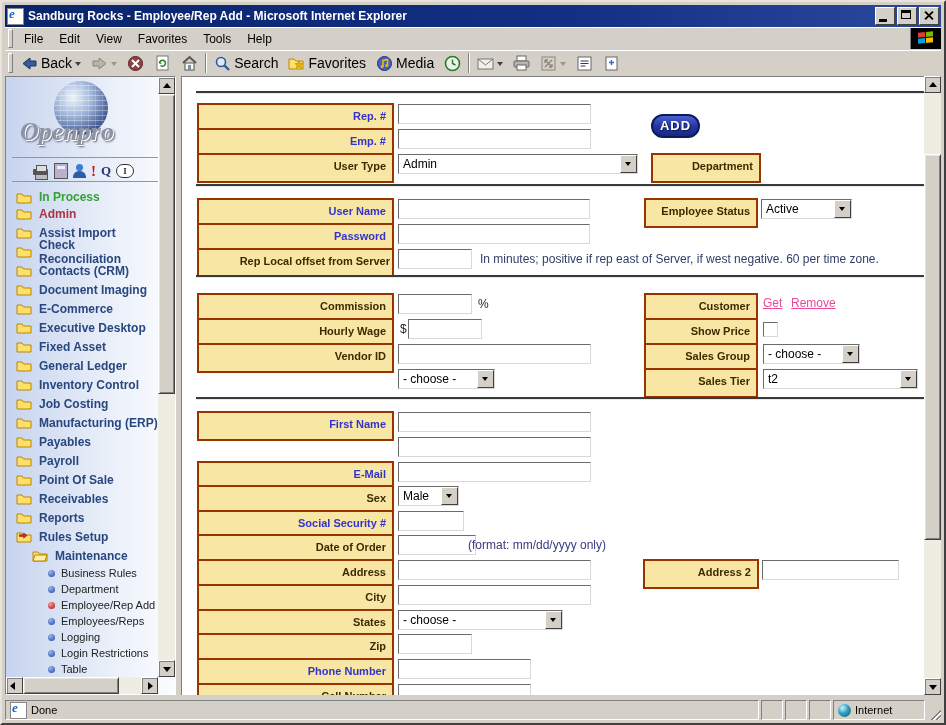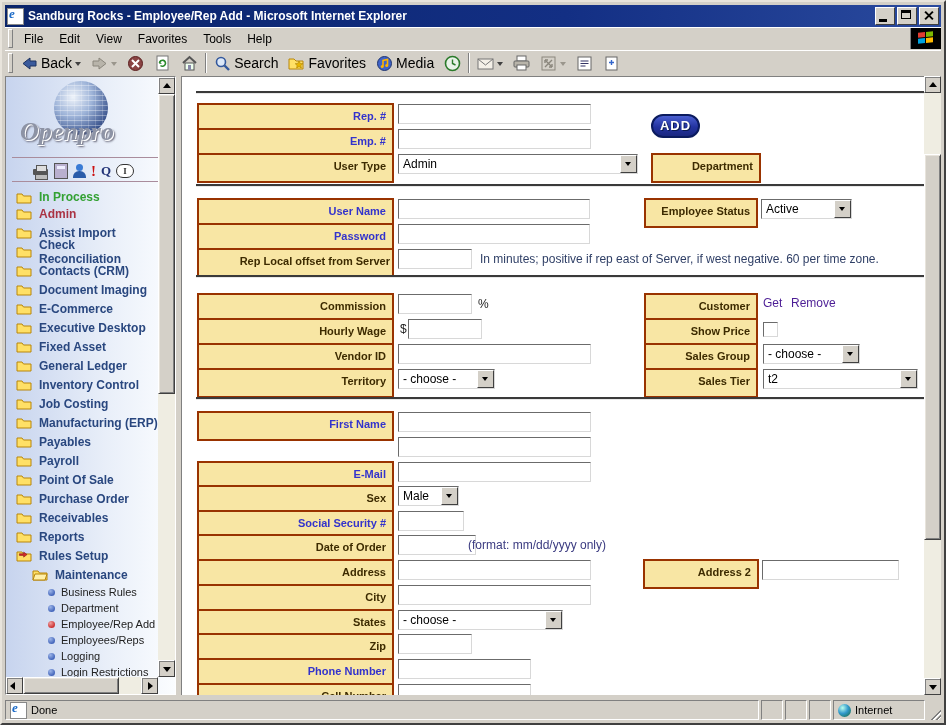--- a/index.html
+++ b/index.html
@@ -103,21 +103,21 @@
   .sel .sel-txt{position:absolute;left:4px;top:2px;white-space:nowrap;}
   .sel .sel-btn{position:absolute;right:0;top:0;bottom:0;width:17px;background:#d4d0c8;
     border:1px solid;border-color:#fff #404040 #404040 #fff;box-sizing:border-box;}
   .sel .sel-btn:after{content:"";position:absolute;left:4px;top:6px;border:3px solid transparent;border-top:4px solid #000;}
   .note{position:absolute;font:12px "Liberation Sans",sans-serif;color:#2f3f66;white-space:nowrap;}
   .affix{position:absolute;font:12px "Liberation Sans",sans-serif;color:#222;}
   .add-btn{position:absolute;left:469px;top:37px;width:49px;height:24px;border-radius:12px;
     background:linear-gradient(#4a5fd0,#2333a0 55%,#1a2780);border:2px solid #0b1b5e;box-sizing:border-box;
     color:#fff;font:bold 13px "Liberation Sans",sans-serif;text-align:center;line-height:19px;letter-spacing:1px;
     text-shadow:1px 1px 0 #0a1a50;}
-  .glink{font:12px "Liberation Sans",sans-serif;color:#4c1d95;position:absolute;top:3px;}
+  .glink{font:12px "Liberation Sans",sans-serif;color:#ec4899;text-decoration:underline;position:absolute;top:3px;}
   .chk{position:absolute;width:13px;height:13px;background:#fff;border:1px solid;border-color:#6b6b6b #d8d8d8 #d8d8d8 #6b6b6b;}
   
   .statusbar{position:absolute;left:3px;right:3px;bottom:3px;height:22px;background:#d4d0c8;display:flex;gap:2px;align-items:stretch;padding-top:2px;box-sizing:border-box;}
   .seg{border:1px solid;border-color:#808080 #fff #fff #808080;display:flex;align-items:center;gap:4px;
     font-size:11px;color:#000;padding:0 4px;box-sizing:border-box;}
   .seg.main-seg{flex:1;}
   .seg.small{width:22px;} .seg.inet{width:92px;}
   .globe-mini{width:13px;height:13px;border-radius:50%;background:radial-gradient(circle at 35% 30%,#bfe,#39c 45%,#163);flex:none;}
   .resize-grip{width:14px;display:flex;align-items:flex-end;justify-content:flex-end;}
   .resize-grip i{width:10px;height:10px;background:
@@ -438,28 +438,20 @@
             </span>
             <span>Payroll</span>
           </div>
         <div class="nav-item">
             <span class="folder">
               <svg width="16" height="13">
                 <path d="M1 3 h5 l1.5 2 H15 v7 H1 Z" fill="#ffe066" stroke="#b8860b"></path>
               </svg>
             </span>
             <span>Point Of Sale</span>
-          </div>
-        <div class="nav-item">
-            <span class="folder">
-              <svg width="16" height="13">
-                <path d="M1 3 h5 l1.5 2 H15 v7 H1 Z" fill="#ffe066" stroke="#b8860b"></path>
-              </svg>
-            </span>
-            <span>Purchase Order</span>
           </div>
         <div class="nav-item">
             <span class="folder">
               <svg width="16" height="13">
                 <path d="M1 3 h5 l1.5 2 H15 v7 H1 Z" fill="#ffe066" stroke="#b8860b"></path>
               </svg>
             </span>
             <span>Receivables</span>
           </div>
         <div class="nav-item">
@@ -584,21 +576,20 @@
         <input class="tin" style="left: 226px; top: 242px; width: 74px;">
         <div class="lbx" style="left:462px;top:241px;width:114px">Show Price</div>
         <span class="chk" style="left:581px;top:245px"></span>
         <div class="lbx" style="top:266px">Vendor ID</div>
         <input class="tin" style="left: 216px; top: 267px; width: 193px;">
         <div class="lbx" style="left:462px;top:266px;width:114px">Sales Group</div>
         <div class="sel" style="left:581px;top:267px;width:97px">
           <span class="sel-txt">- choose -</span>
           <span class="sel-btn"></span>
         </div>
-        <div class="lbx" style="top:291px">Territory</div>
         <div class="sel" style="left:216px;top:292px;width:97px">
           <span class="sel-txt">- choose -</span>
           <span class="sel-btn"></span>
         </div>
         <div class="lbx" style="left:462px;top:291px;width:114px">Sales Tier</div>
         <div class="sel" style="left:581px;top:292px;width:155px">
           <span class="sel-txt">t2</span>
           <span class="sel-btn"></span>
         </div>
 

